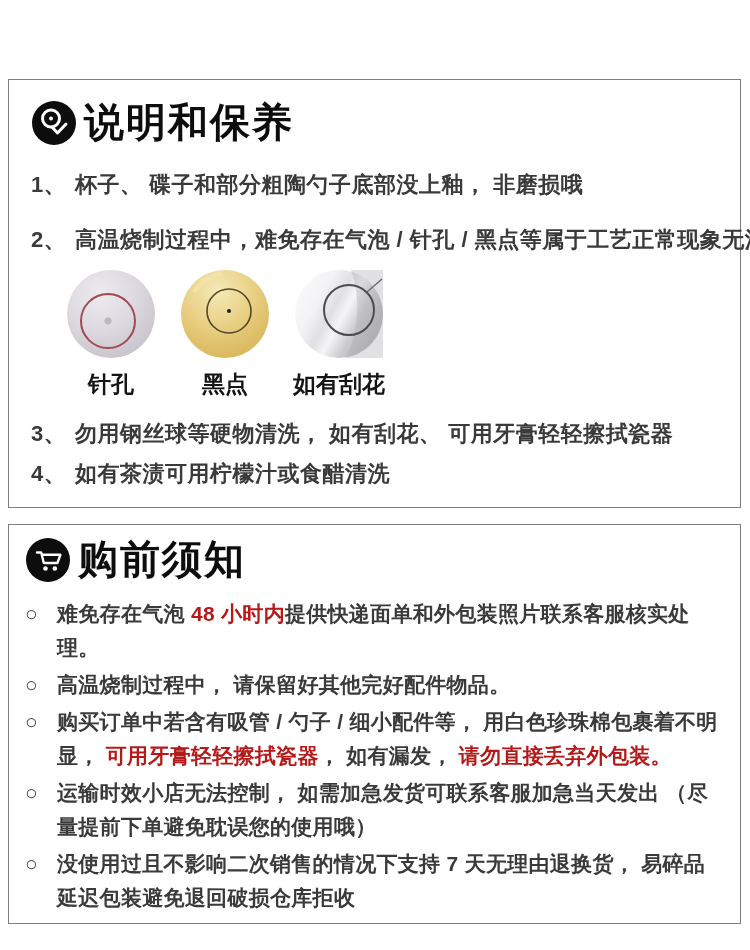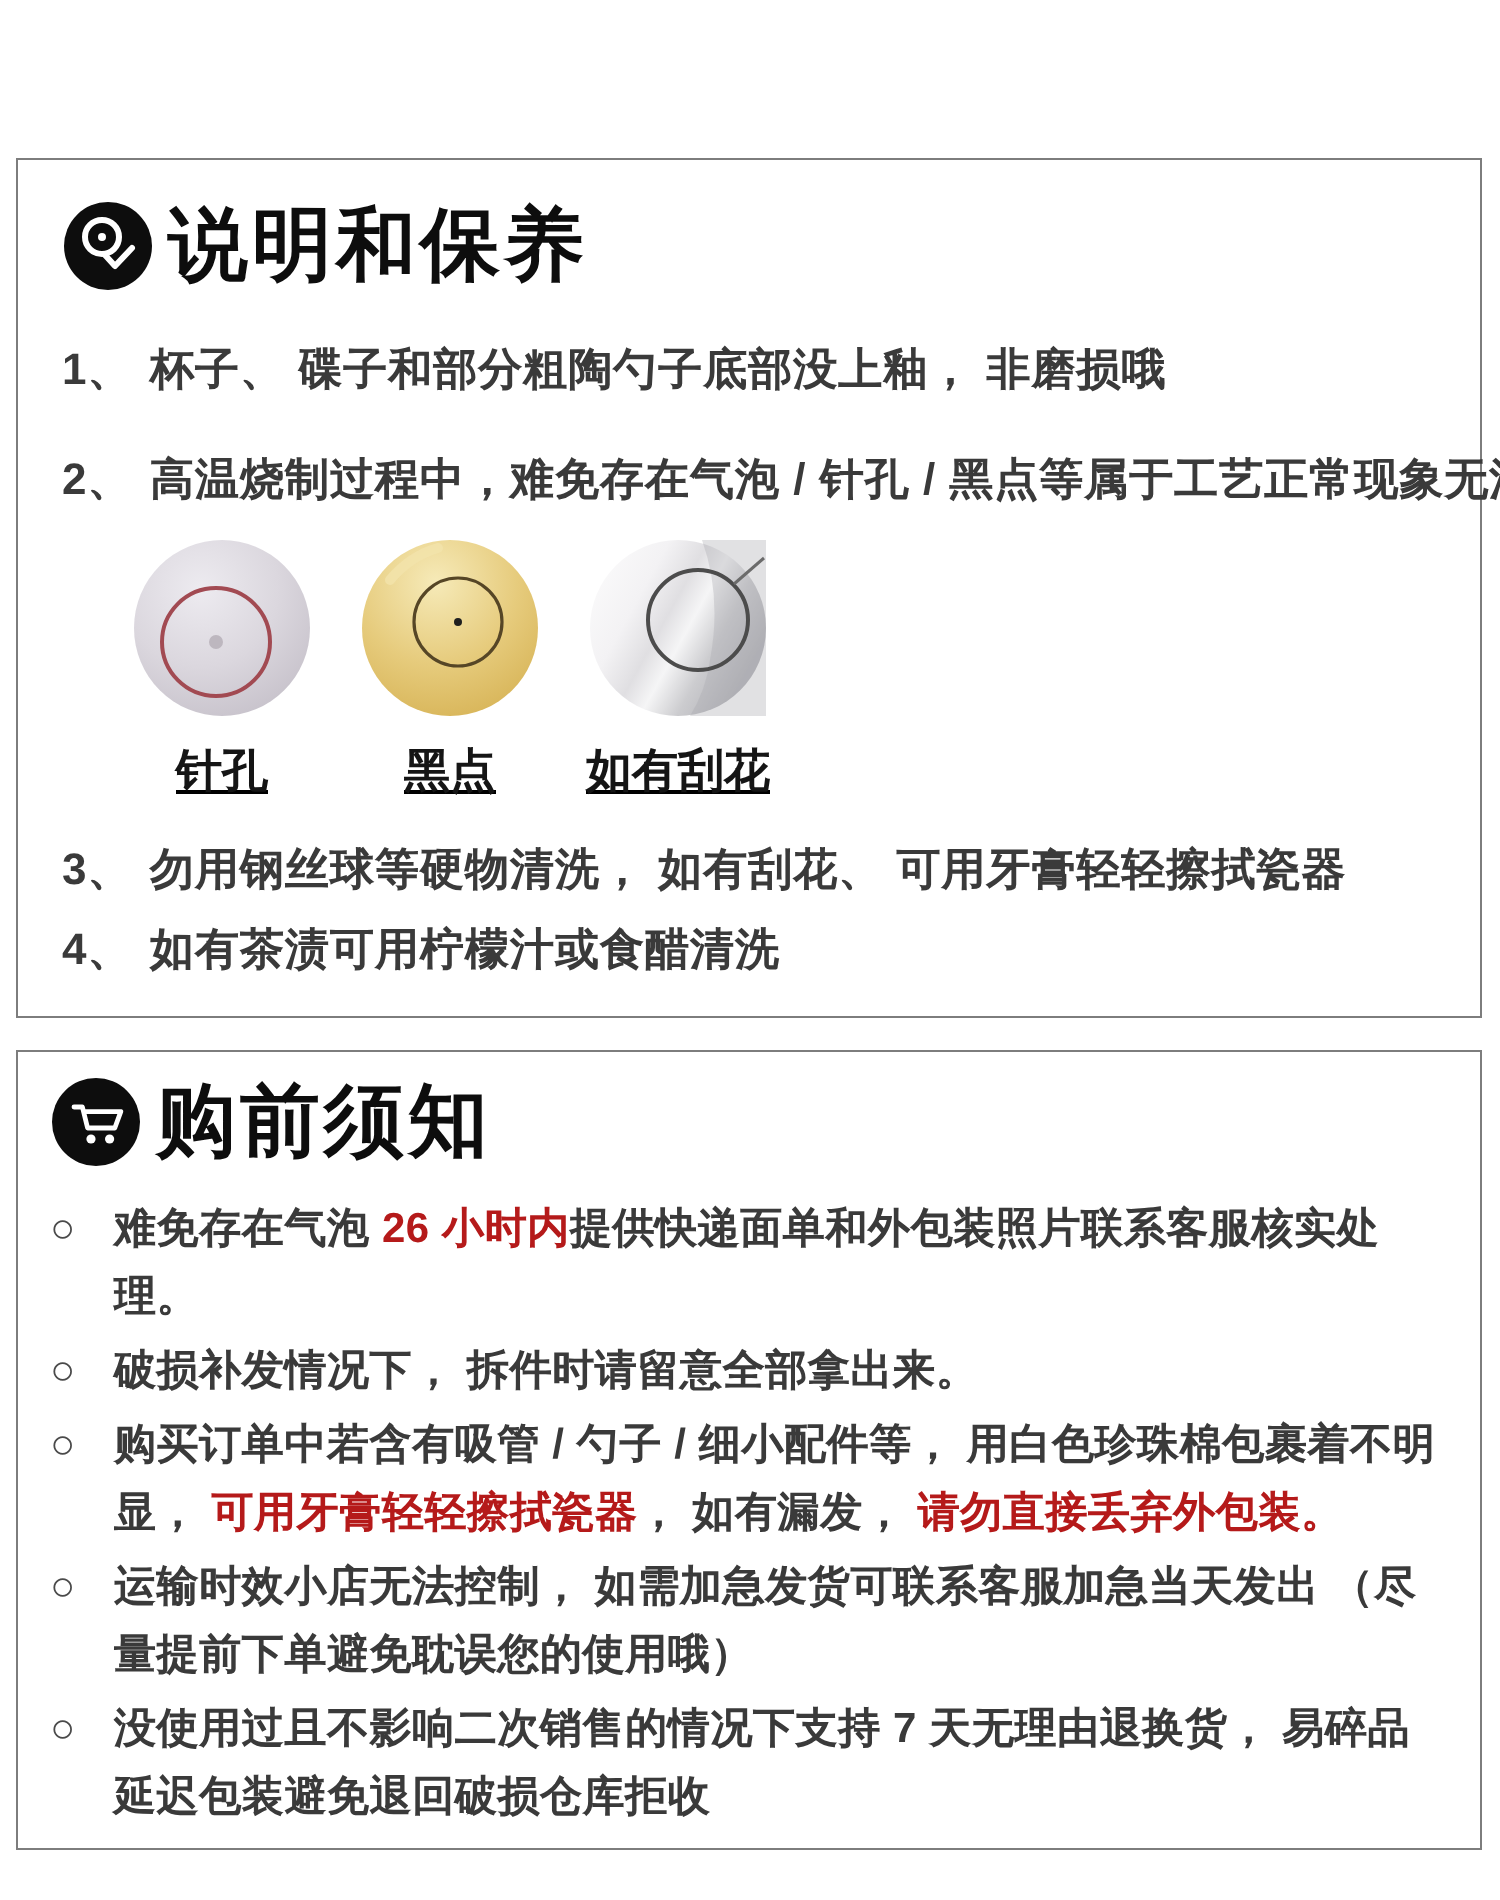--- a/index.html
+++ b/index.html
@@ -23,21 +23,21 @@
 
   .care-items .item{display:flex;font-size:22px;color:#3a3a3a;letter-spacing:.5px;line-height:26px;}
   .item .num{flex:0 0 44px;}
   .item .txt{white-space:nowrap;}
   .item-1{margin-top:26px;}
   .item-2{margin-top:29px;}
   .item-3{margin-top:22px;}
   .item-4{margin-top:14px;}
 
   .defects{display:flex;gap:26px;margin:17px 0 0 36px;}
-  .defect{width:88px;display:flex;flex-direction:column;align-items:center;text-decoration:underline;}
+  .defect{width:88px;display:flex;flex-direction:column;align-items:center;}
   .defect-label{margin-top:8px;font-size:23px;line-height:29px;color:#151515;white-space:nowrap;}
 
   .notice-list{margin-top:14px;}
   .note{display:flex;font-size:21px;color:#3a3a3a;line-height:34px;letter-spacing:.3px;}
   .note + .note{margin-top:3px;}
   .note .bullet{flex:0 0 32px;font-size:21px;color:#4a4a4a;}
   .note .ntext{flex:1;}
   .red{color:#b51a1a;}
 
   .badge{flex:0 0 46px;width:46px;height:46px;display:inline-block;}
@@ -153,28 +153,28 @@
         </svg>
       </span>
       <h1 class="sec-title">购前须知</h1>
     </div>
 
     <div class="notice-list">
 
       <div class="note">
         <span class="bullet">○</span>
         <div class="ntext">
-          <span>难免存在气泡 </span><span class="red">26 小时内</span><span>提供快递面单和外包装照片联系客服核实处理。</span>
-        </div>
-      </div>
-
-      <div class="note">
-        <span class="bullet">○</span>
-        <div class="ntext">
-          <span>破损补发情况下， 拆件时请留意全部拿出来。</span>
+          <span>难免存在气泡 </span><span class="red">48 小时内</span><span>提供快递面单和外包装照片联系客服核实处理。</span>
+        </div>
+      </div>
+
+      <div class="note">
+        <span class="bullet">○</span>
+        <div class="ntext">
+          <span>高温烧制过程中， 请保留好其他完好配件物品。</span>
         </div>
       </div>
 
       <div class="note">
         <span class="bullet">○</span>
         <div class="ntext">
           <span>购买订单中若含有吸管 / 勺子 / 细小配件等， 用白色珍珠棉包裹着不明显， </span><span class="red">可用牙膏轻轻擦拭瓷器</span><span>， 如有漏发， </span><span class="red">请勿直接丢弃外包装。</span>
         </div>
       </div>
 

